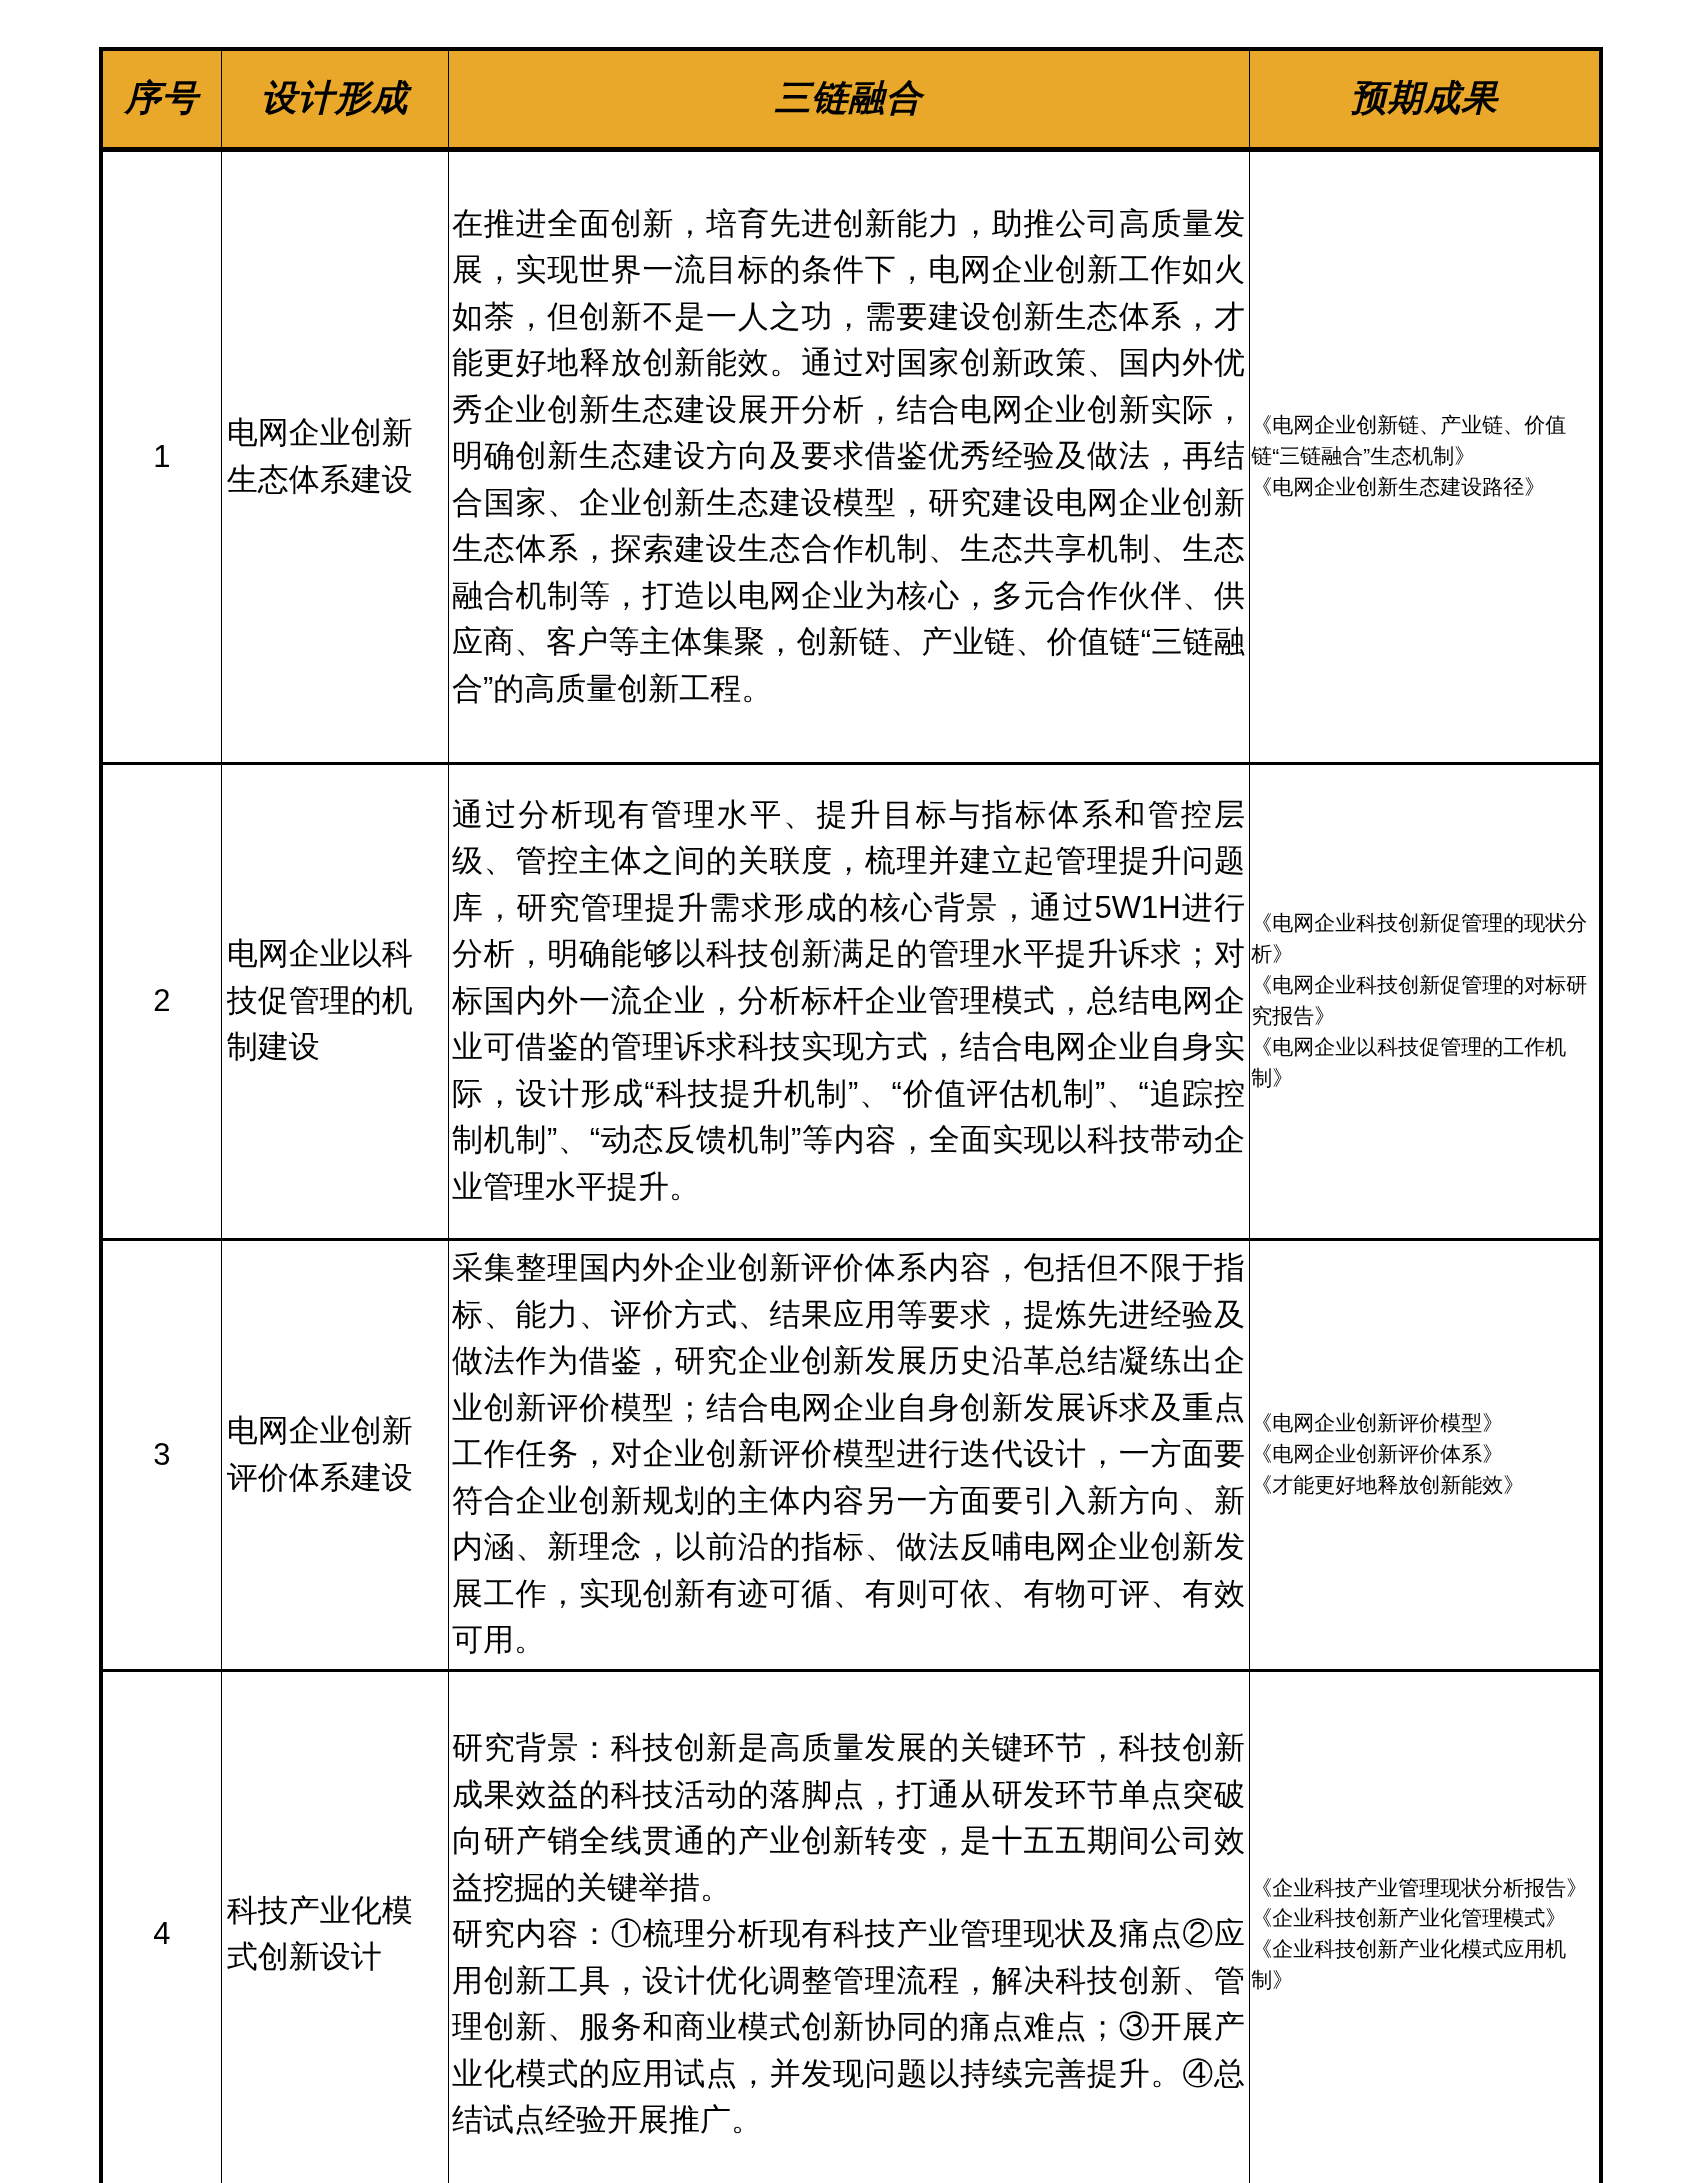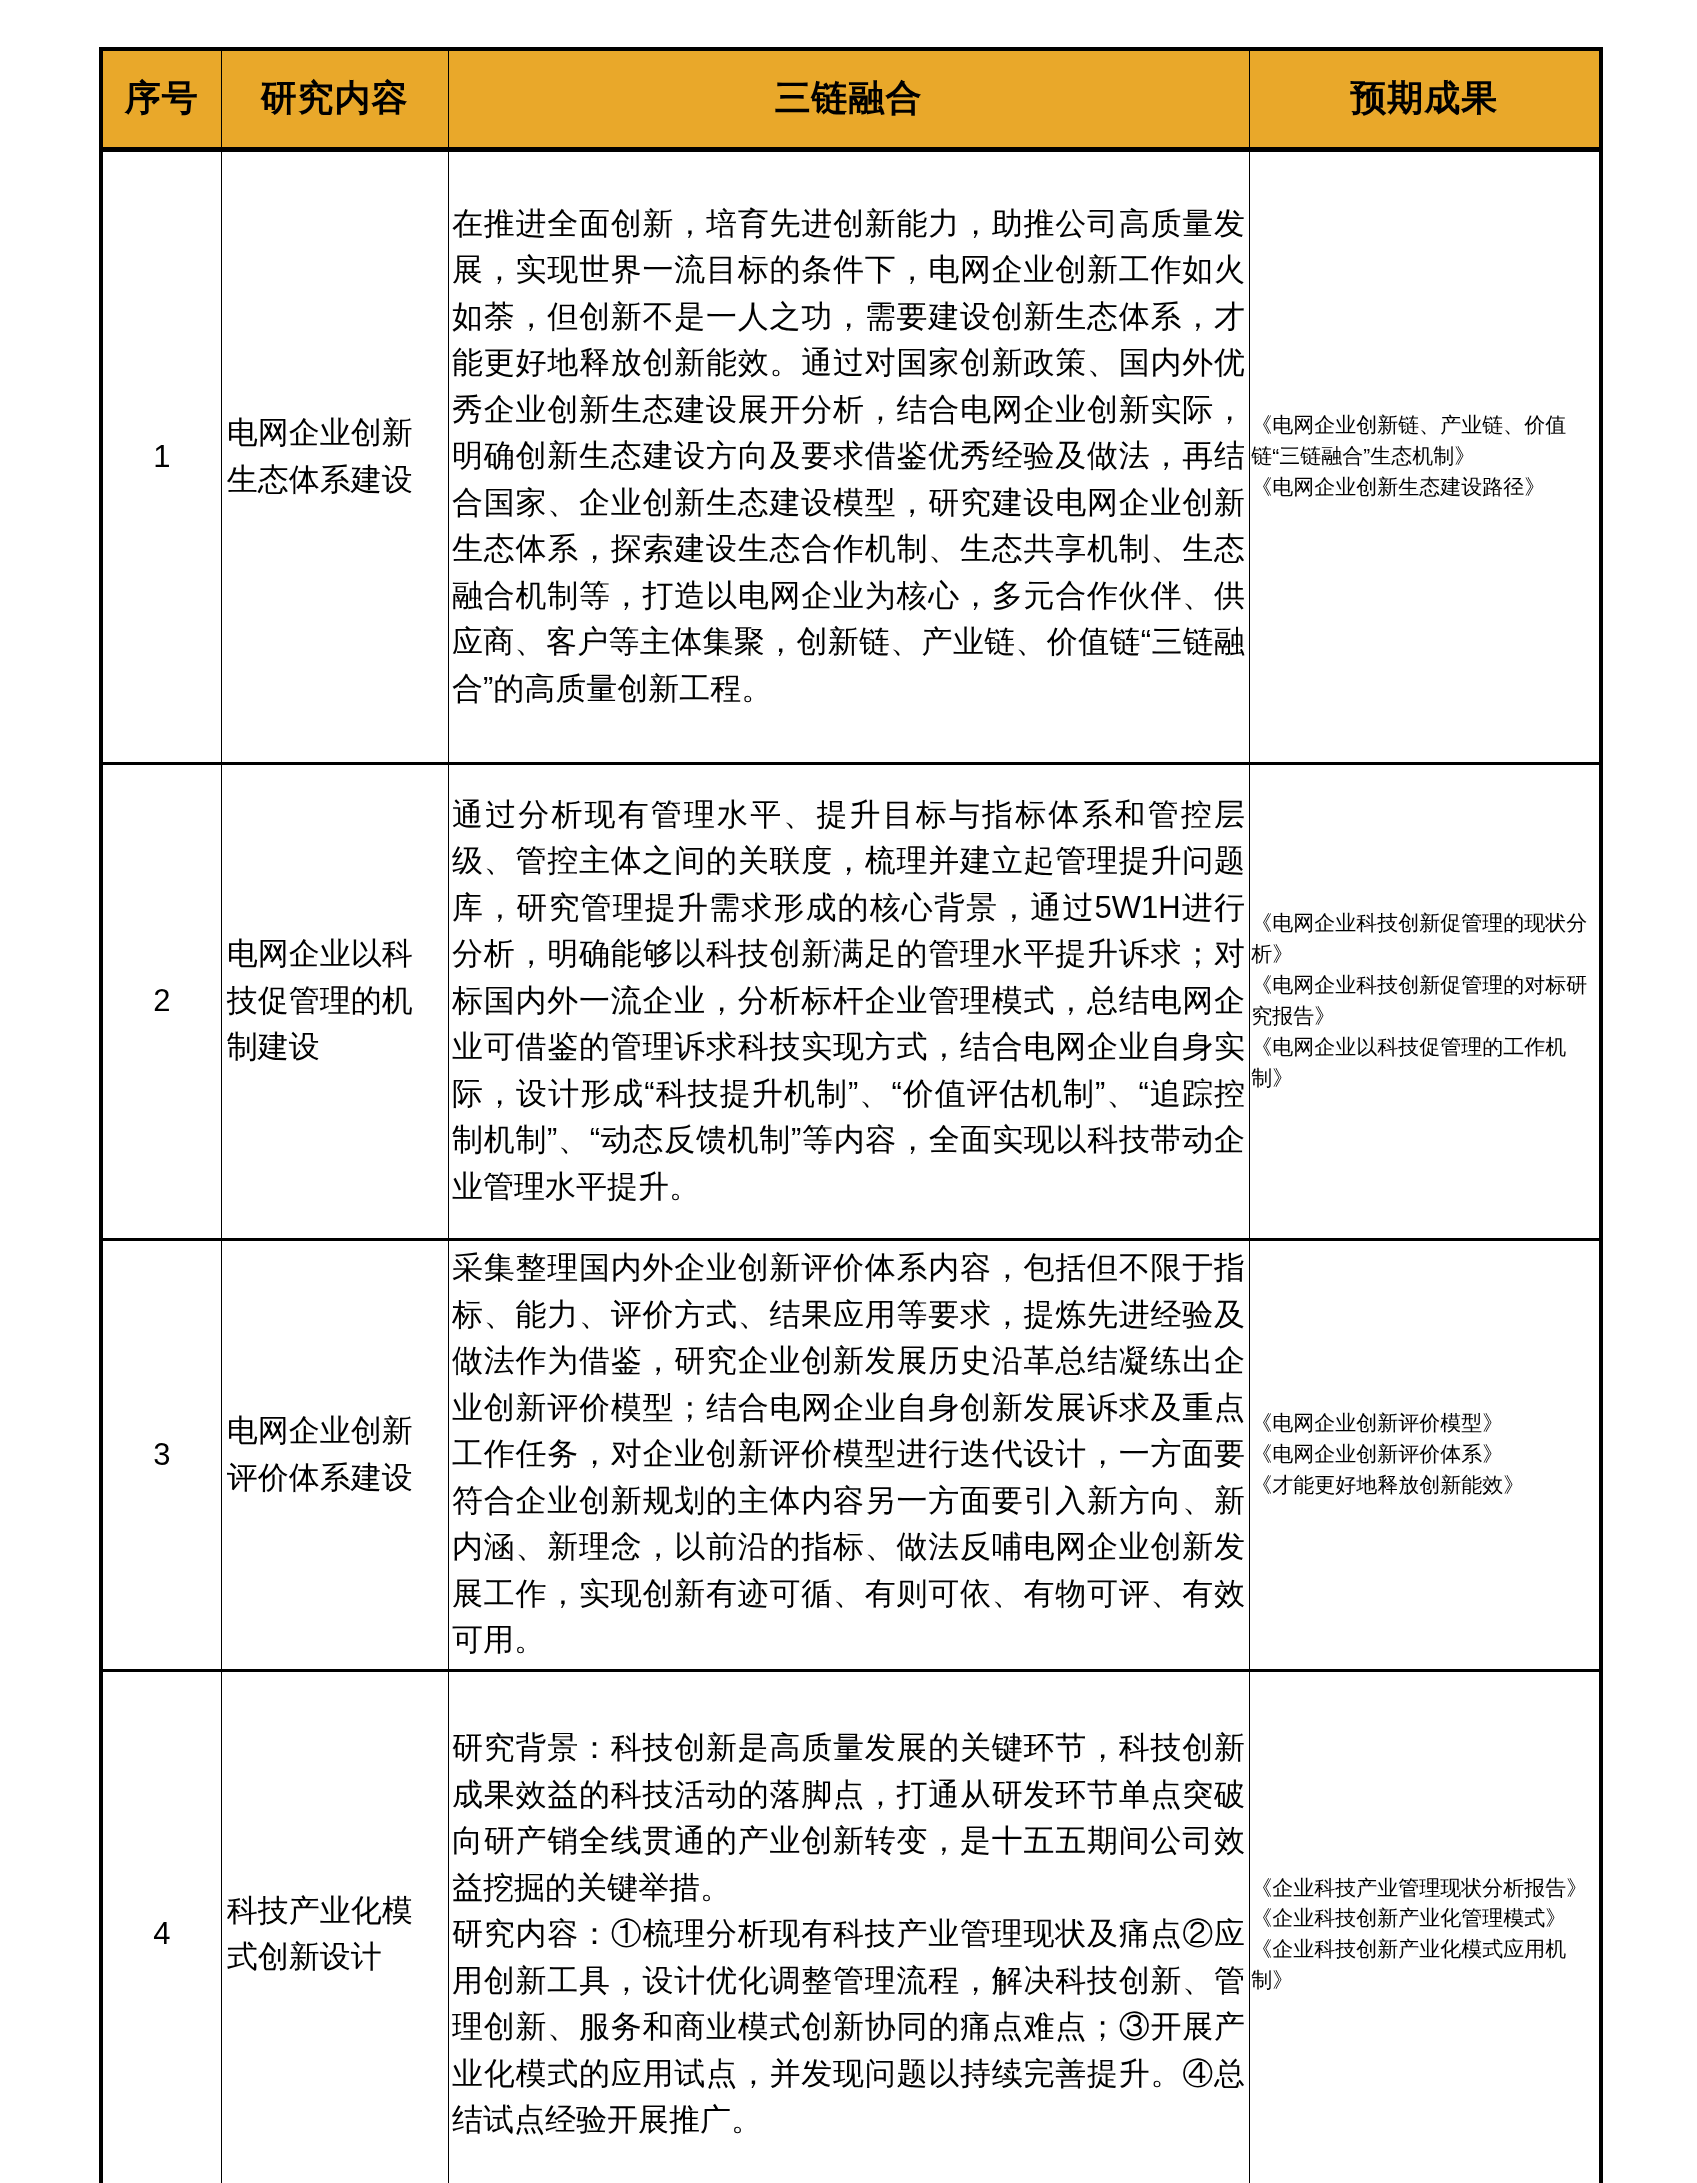--- a/index.html
+++ b/index.html
@@ -25,21 +25,21 @@
   col.c2 { width: 801px; }
   col.c3 { width: 352px; }
   th, td {
     border: 1.7px solid var(--border-color, #000000);
     border-top-width: 3.9px;
     border-bottom-width: 3.9px;
     vertical-align: middle;
     box-sizing: border-box;
     overflow: hidden;
   }
-  thead tr { height: 100px; }
+  thead tr { height: 100px; font-style: italic; }
   th {
     background: var(--header-bg, #E9A82A);
     font-size: 36px;
     font-weight: bold;
     text-align: center;
     border-bottom-width: 5.7px;
     letter-spacing: 0.9px;
   }
   tbody tr:nth-child(1) { height: 614px; }
   tbody tr:nth-child(2) { height: 476px; }
@@ -76,21 +76,21 @@
   <table class="projects-table">
     <colgroup>
       <col class="c0">
         <col class="c1">
         <col class="c2">
         <col class="c3">
     </colgroup>
     <thead>
       <tr>
           <th>序号</th>
-          <th>研究内容</th>
+          <th>设计形成</th>
           <th>三链融合</th>
           <th>预期成果</th>
         </tr>
     </thead>
     <tbody>
         <tr>
           <td class="cell-no">1</td>
           <td class="cell-name">电网企业创新生态体系建设</td>
           <td class="cell-intro">在推进全面创新，培育先进创新能力，助推公司高质量发展，实现世界一流目标的条件下，电网企业创新工作如火如荼，但创新不是一人之功，需要建设创新生态体系，才能更好地释放创新能效。通过对国家创新政策、国内外优秀企业创新生态建设展开分析，结合电网企业创新实际，明确创新生态建设方向及要求借鉴优秀经验及做法，再结合国家、企业创新生态建设模型，研究建设电网企业创新生态体系，探索建设生态合作机制、生态共享机制、生态融合机制等，打造以电网企业为核心，多元合作伙伴、供应商、客户等主体集聚，创新链、产业链、价值链“三链融合”的高质量创新工程。</td>
           <td class="cell-outcomes">《电网企业创新链、产业链、价值链“三链融合”生态机制》

